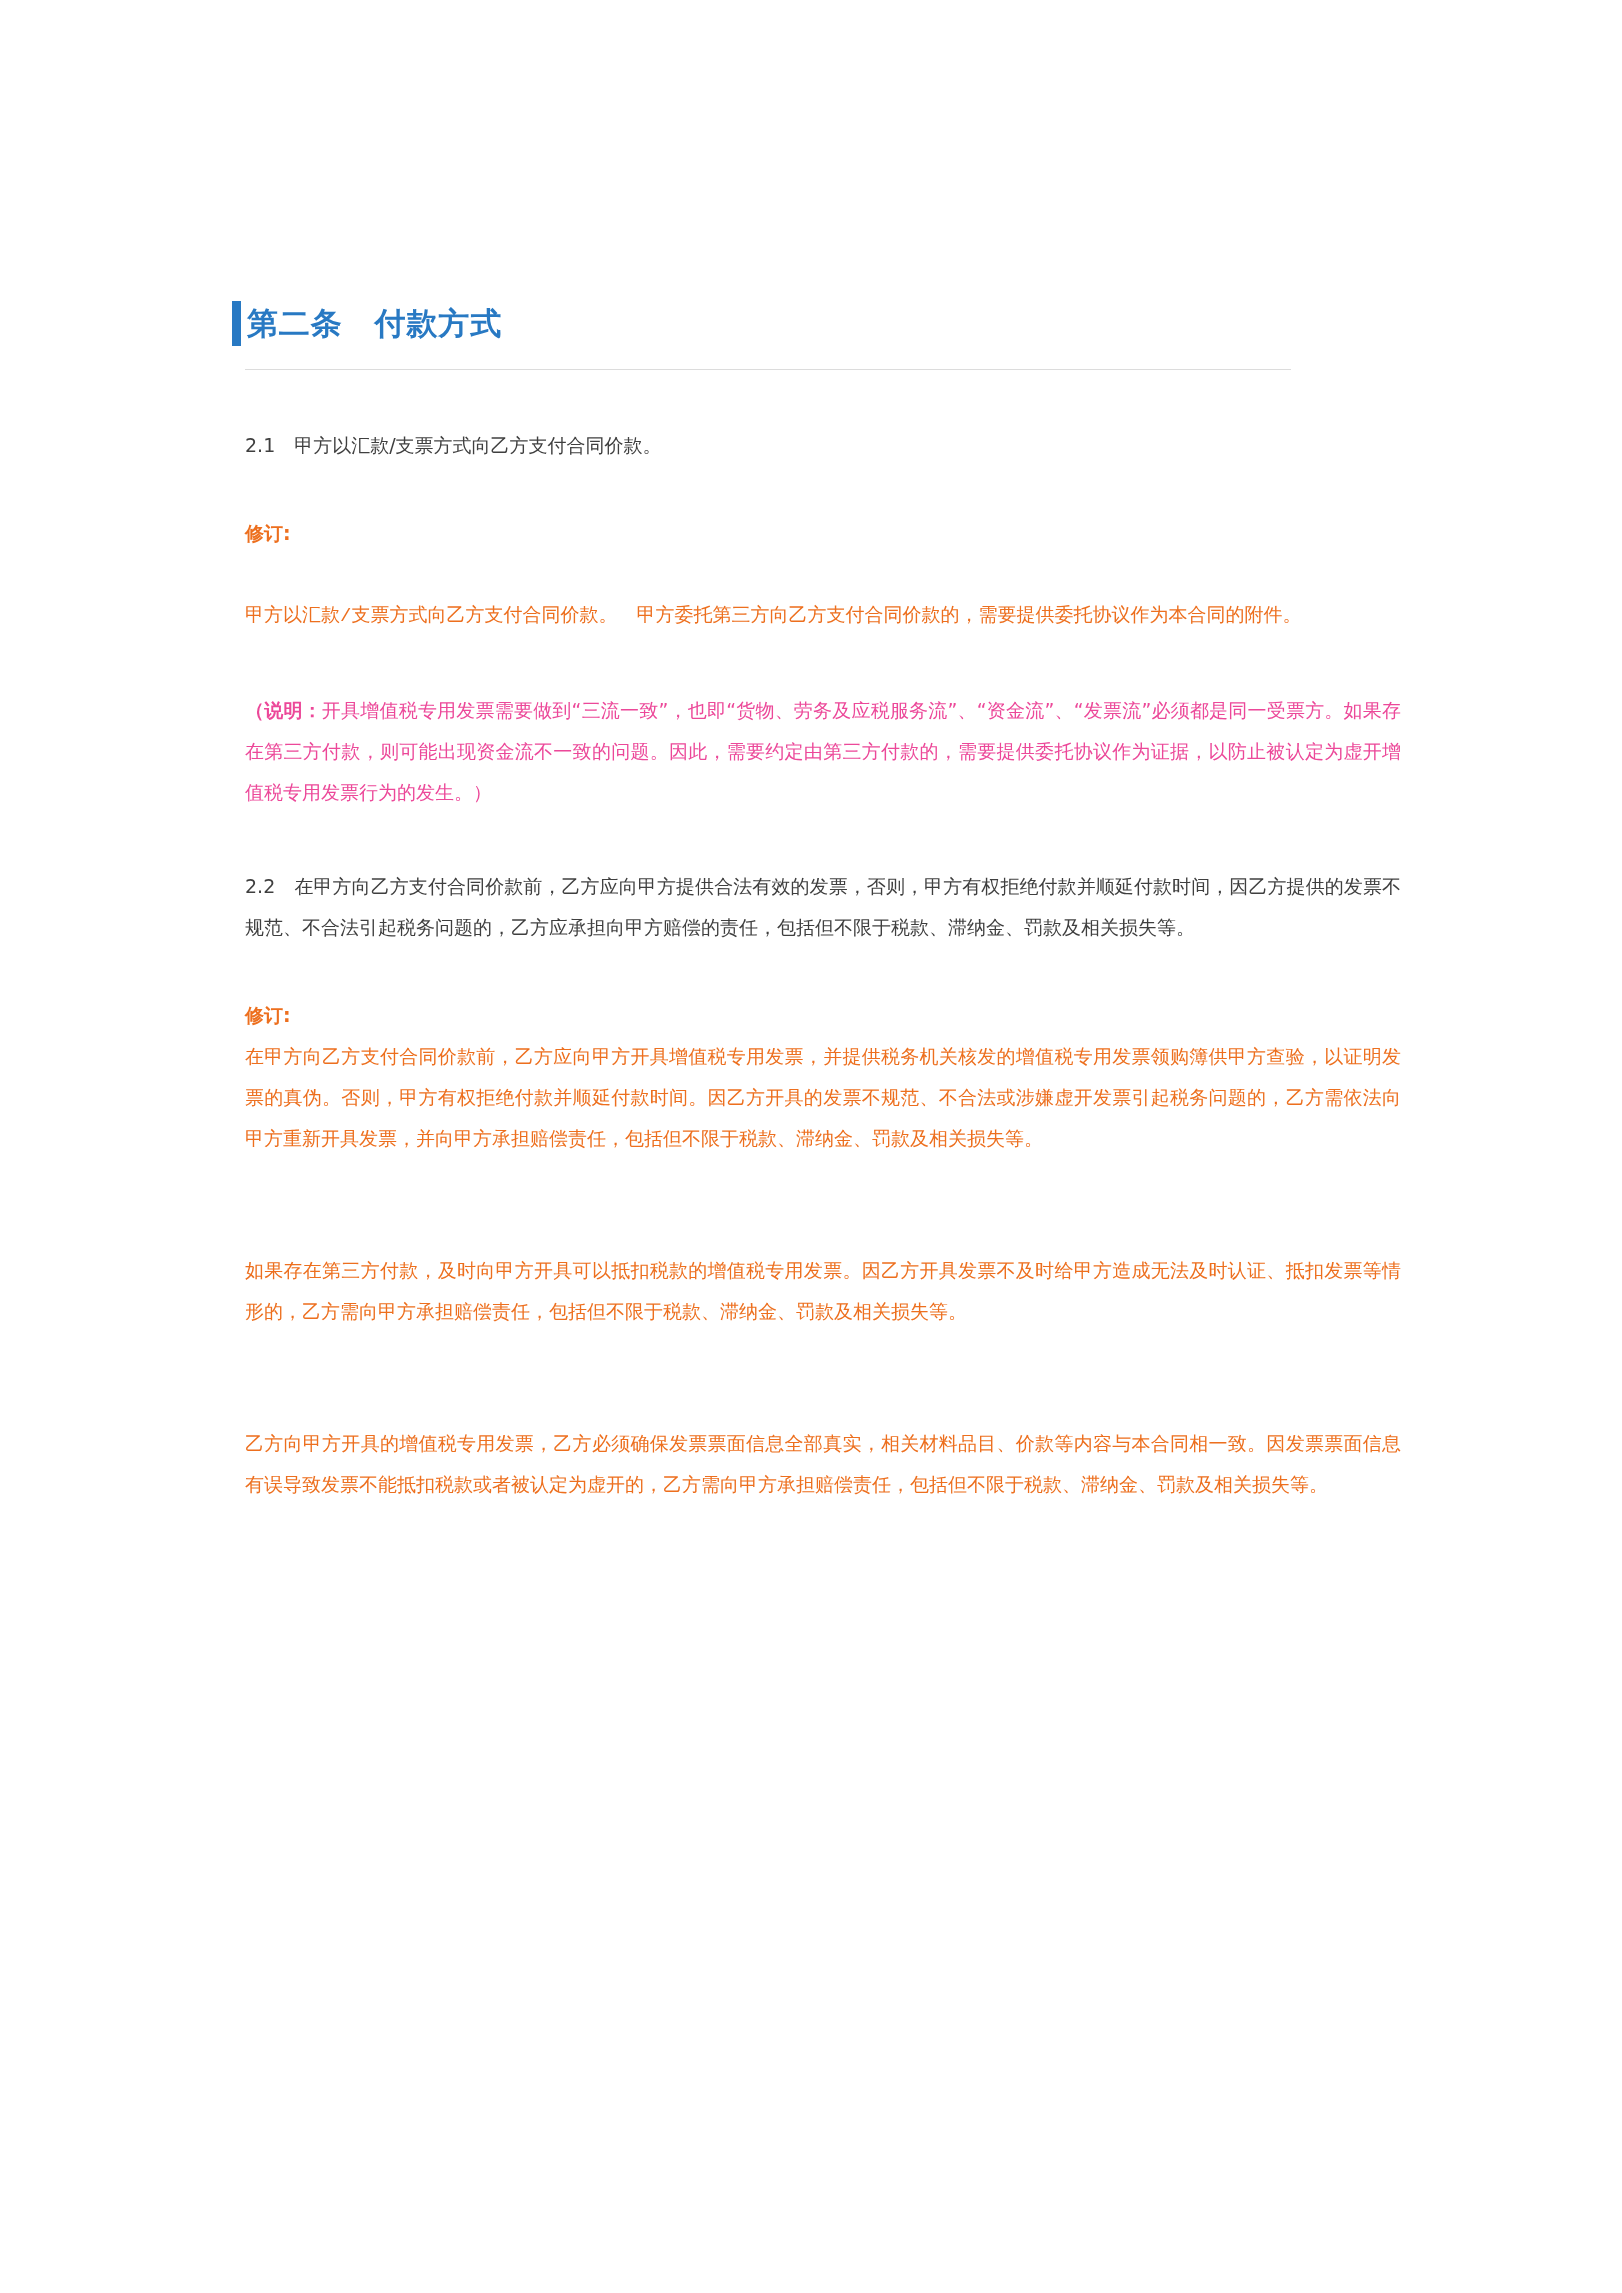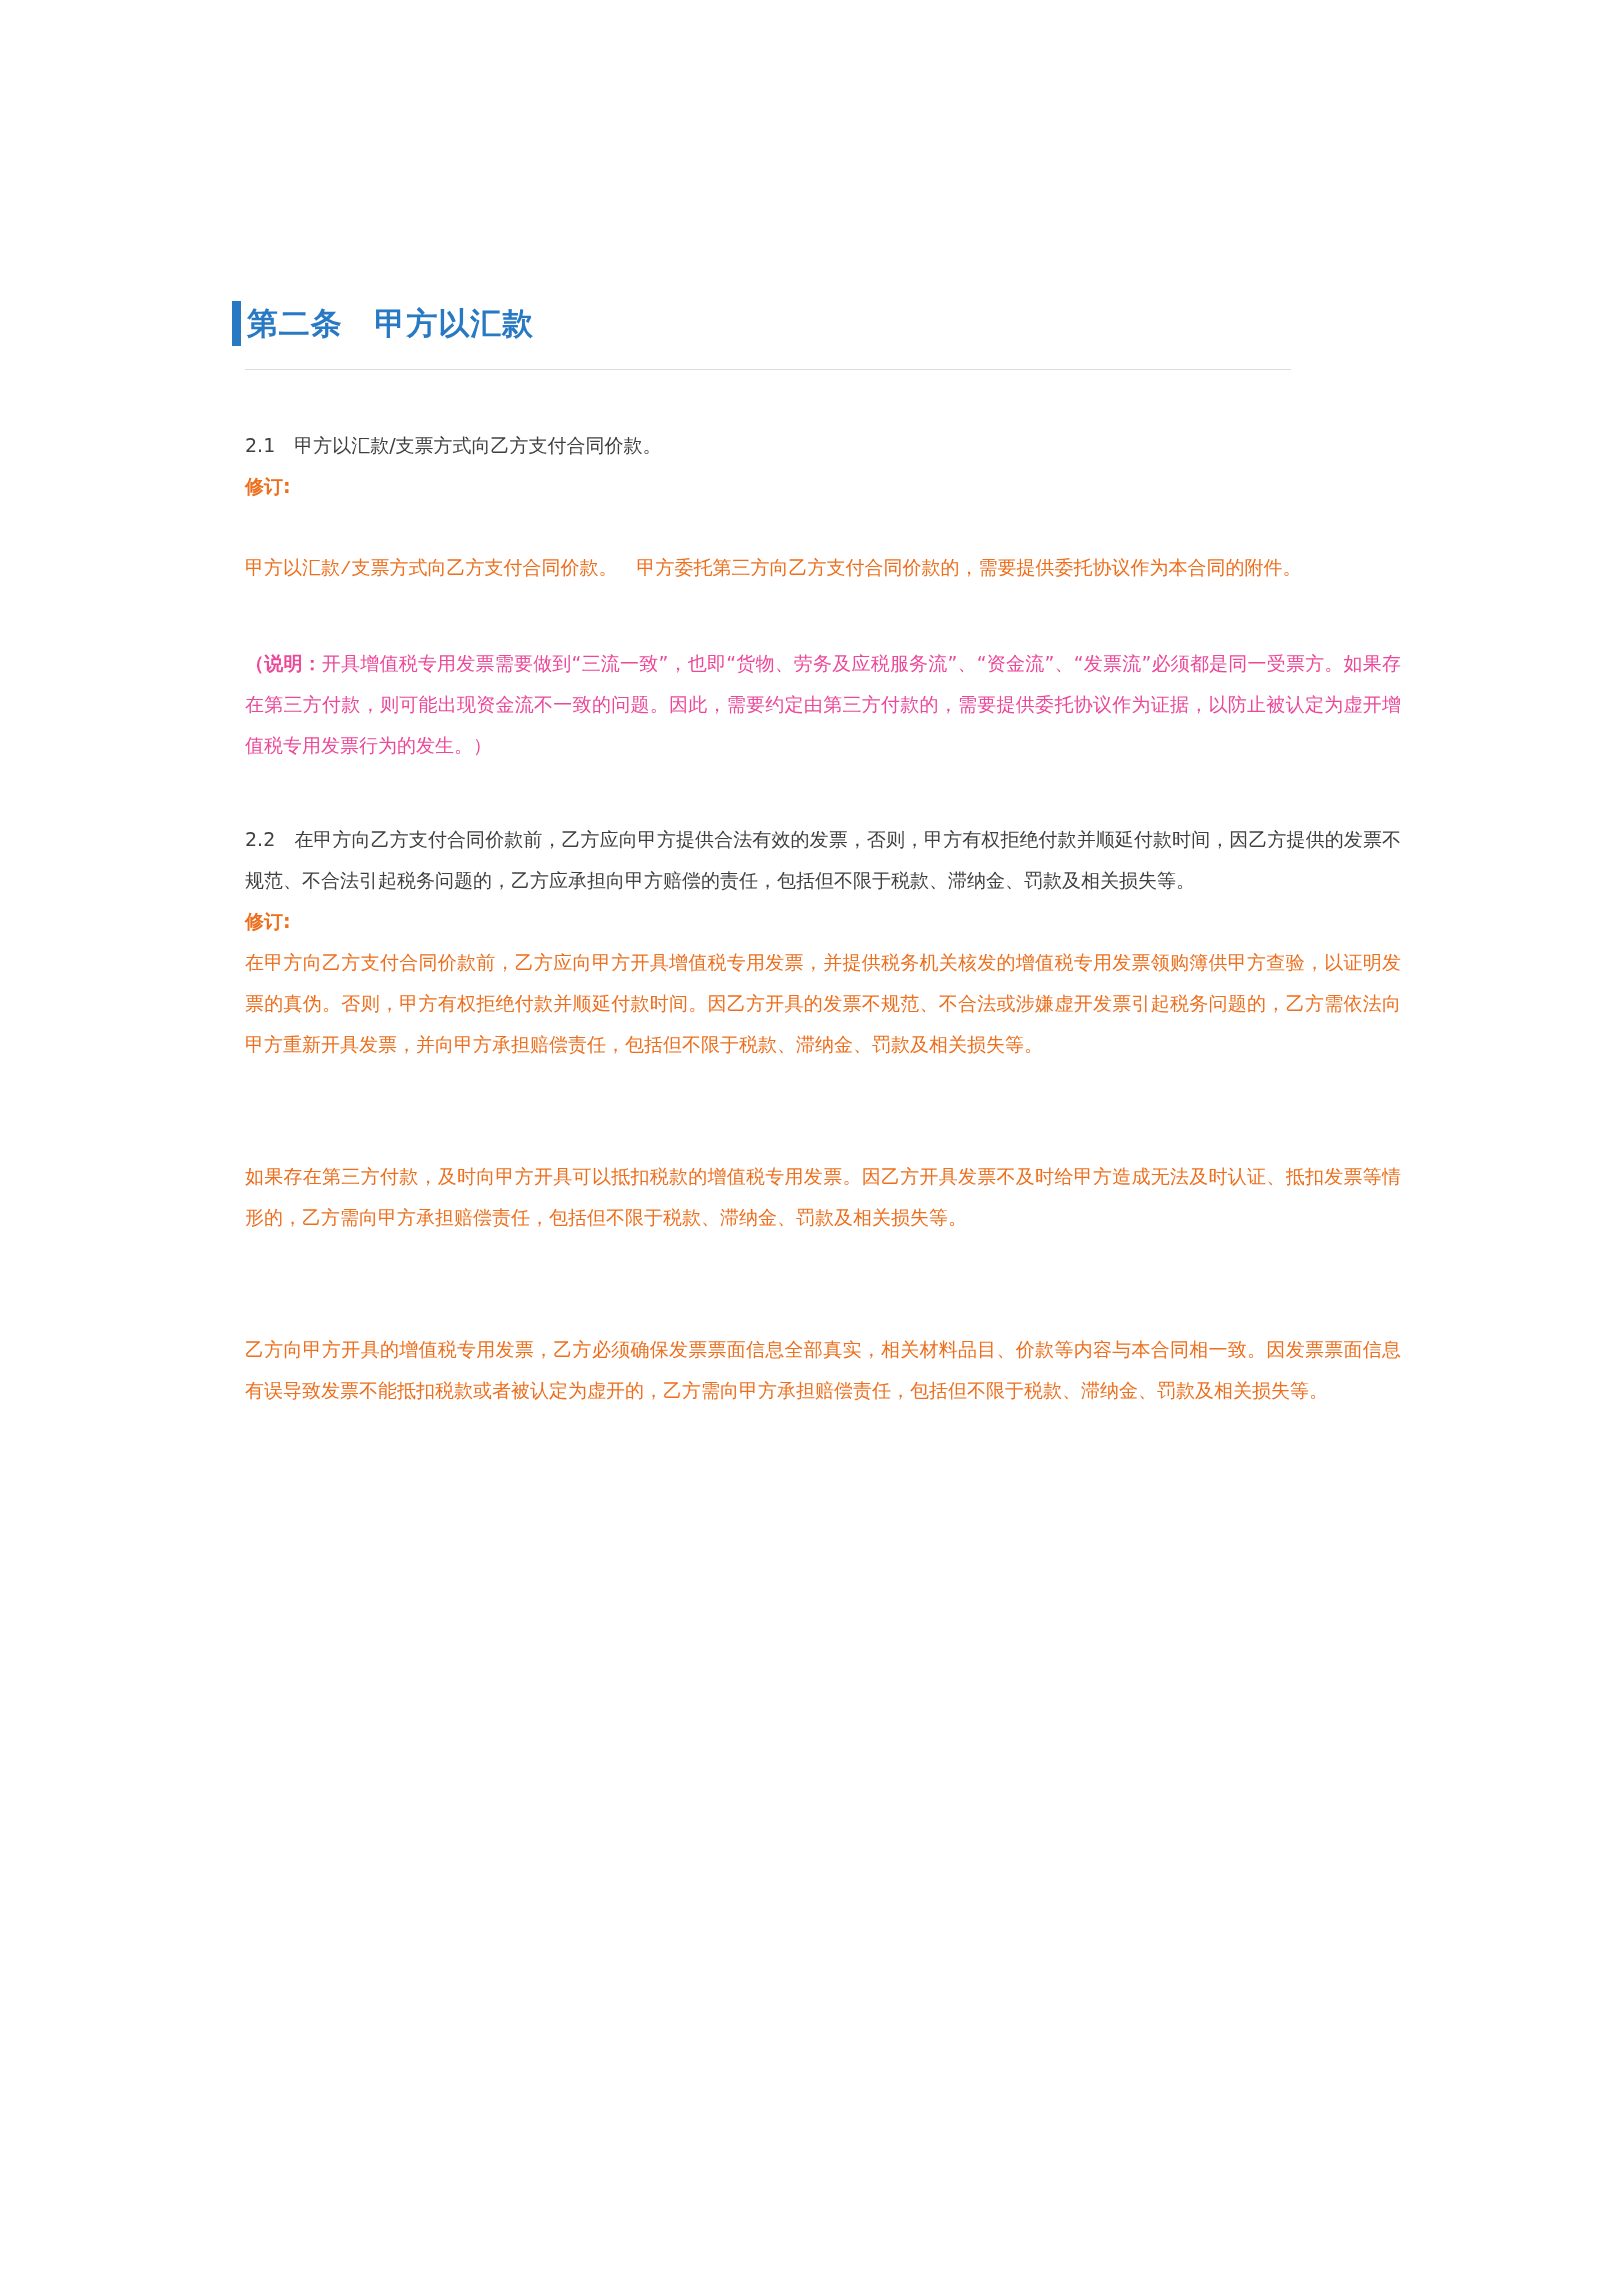--- a/index.html
+++ b/index.html
@@ -63,37 +63,37 @@
   }
   .body-text { color: #3f3f3f; }
   .label {
     color: #ed6f1e;
     font-weight: bold;
   }
   .revision { color: #ed6f1e; }
   .note { color: #ec4899; }
   .note-prefix { font-weight: bold; }
   .mt-46  { margin-top: 42px; font-family: Liberation Mono, monospace; }
-  .mt-52  { }
+  .mt-52  { margin-top: 47px; }
   .mt-58  { margin-top: 53px; }
   .mt-60  { margin-top: 55px; }
   .mt-75  { margin-top: 68px; }
   .mt-85  { }
   .mt-100 { margin-top: 91px; }
   .mt-108 { margin-top: 98px; }
 </style>
 </head>
 <body>
 
 <div class="page">
   <div class="content">
 
     <div class="heading-row">
       <span class="heading-bar"></span>
-      <h1 class="heading-text">第二条　甲方以汇款</h1>
+      <h1 class="heading-text">第二条　付款方式</h1>
     </div>
     <div class="heading-rule"></div>
 
     <p class="para body-text mt-60">2.1　甲方以汇款/支票方式向乙方支付合同价款。</p>
 
     <p class="para label mt-52">修订:</p>
 
     <p class="para revision mt-46">甲方以汇款/支票方式向乙方支付合同价款。　甲方委托第三方向乙方支付合同价款的，需要提供委托协议作为本合同的附件。</p>
 
     <p class="para note mt-58"><span class="note-prefix">（说明：</span><span>开具增值税专用发票需要做到“三流一致”，也即“货物、劳务及应税服务流”、“资金流”、“发票流”必须都是同一受票方。如果存在第三方付款，则可能出现资金流不一致的问题。因此，需要约定由第三方付款的，需要提供委托协议作为证据，以防止被认定为虚开增值税专用发票行为的发生。）</span></p>

